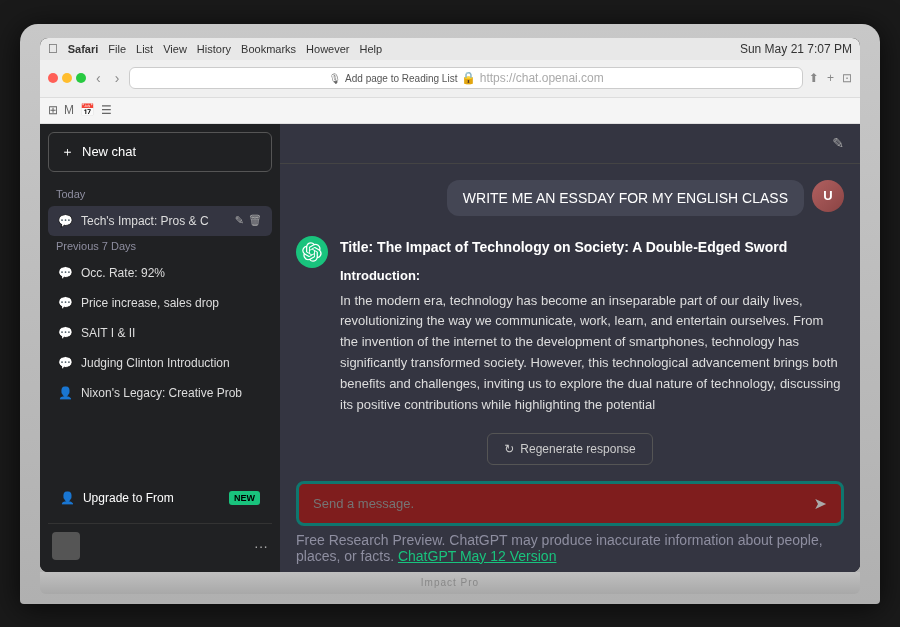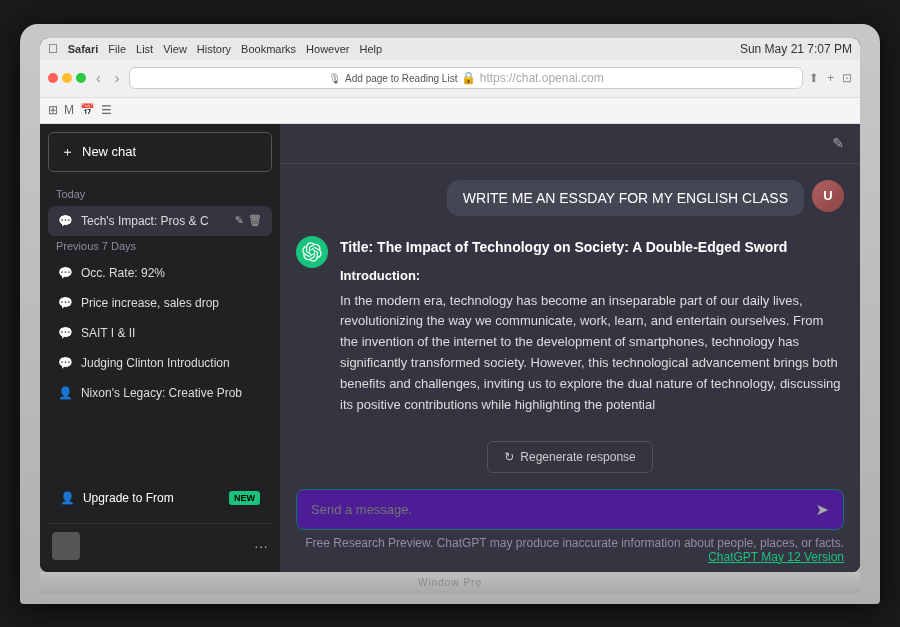--- a/index.html
+++ b/index.html
@@ -292,40 +292,40 @@
       cursor: pointer;
       background: transparent;
     }
 
     
     .chat-input-area {
       padding: 8px 16px 4px;
       background: #343541;
     }
     .chat-input-box {
-      background: #4c1d95;
-      border: 1px solid #0f766e;
+      background: #7f1d1d;
+      border: 3px solid #0f766e;
       border-radius: 8px;
       display: flex;
       align-items: center;
       padding: 10px 14px;
       gap: 4px;
     }
     .chat-input {
       flex: 1;
       background: transparent;
       border: none;
       outline: none;
       color: #aaa;
       font-size: 13px;
     }
     .send-btn { color: #aaa; font-size: 16px; cursor: pointer; }
     .disclaimer {
-      text-align: right;
-      font-size: 12px;
+      text-align: left;
+      font-size: 14px;
       color: #8e8ea0;
       padding: 6px 0 4px;
     }
     .disclaimer a { color: #19c37d; text-decoration: underline; }
 
     
     .chat-messages::-webkit-scrollbar { width: 4px; }
     .chat-messages::-webkit-scrollbar-thumb { background: #555; border-radius: 2px; }
   </style>
 </head>
@@ -475,15 +475,15 @@
             <span>Free Research Preview. ChatGPT may produce inaccurate information about people, places, or facts.</span>
             <a href="#">ChatGPT May 12 Version</a>
           </div>
         </div>
 
       </div>
     </div>
 
   </div>
   <div class="laptop-bottom">
-    <span class="laptop-brand">Window Pro</span>
+    <span class="laptop-brand">Impact Pro</span>
   </div>
 </div>
 
 </body></html>

